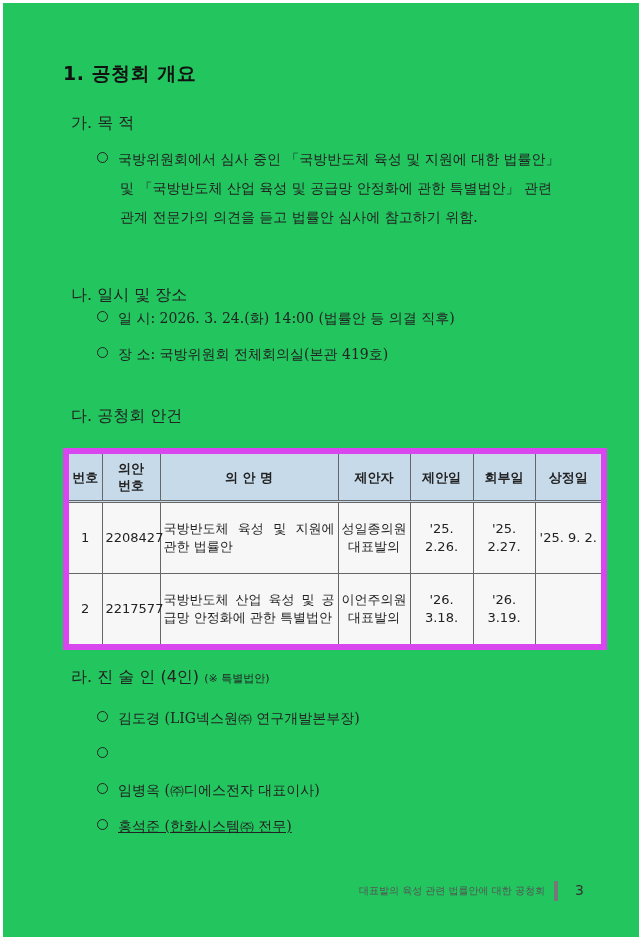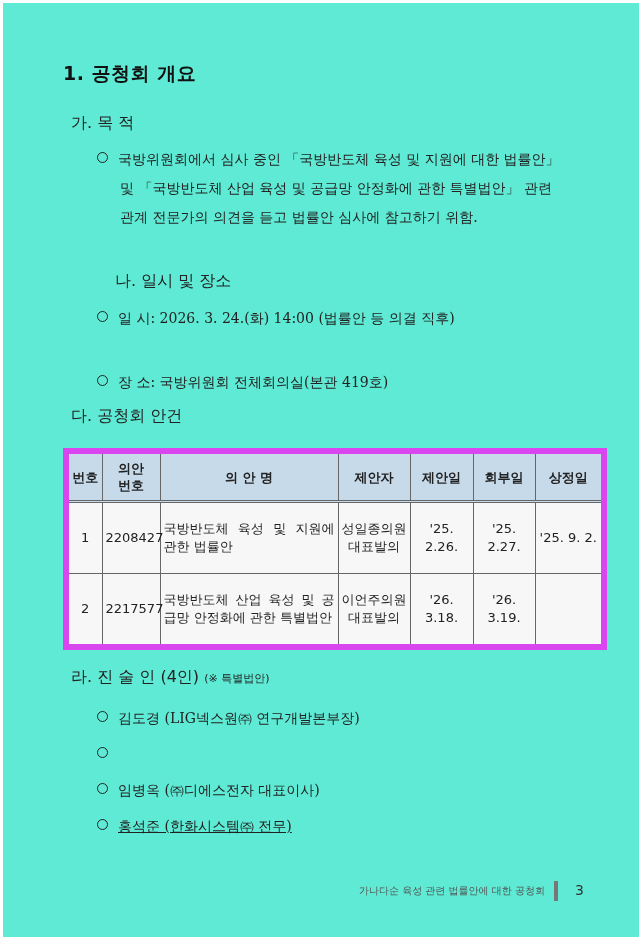--- a/index.html
+++ b/index.html
@@ -2,21 +2,21 @@
 <html><head>
 <meta charset="utf-8">
 <style>
   html, body { margin: 0; padding: 0; }
   body {
     width: 643px; height: 941px; background: #ffffff; position: relative; overflow: hidden;
     font-family: "DejaVu Sans", "Liberation Sans", sans-serif; color: #222;
   }
   .page {
     position: absolute; left: 3px; top: 3px; width: 636px; height: 934px;
-    background: #5eead4;
+    background: #22c55e;
   }
   .abs { position: absolute; white-space: nowrap; }
   .h1 { left: 60px; top: 58px; font-size: 19px; font-weight: bold; color: #111; letter-spacing: 0.5px; }
   .h2 { font-size: 16px; color: #222; }
   .body-line { font-family: "DejaVu Serif", "Liberation Serif", serif; font-size: 14px; color: #222; }
   .bullet {
     display: inline-block; width: 9px; height: 9px; border: 1.6px solid #222; border-radius: 50%;
     vertical-align: 1px; margin-right: 10px;
   }
   table.agenda {
@@ -42,25 +42,25 @@
 
   <div class="abs h1">1. 공청회 개요</div>
 
   <div class="abs h2" style="left:68px; top:110px;">가. 목  적</div>
   <div class="abs body-line" style="left:94px; top:148px;">
     <span class="bullet"></span><span>국방위원회에서 심사 중인 「국방반도체 육성 및 지원에 대한 법률안」</span>
   </div>
   <div class="abs body-line" style="left:117px; top:177px;">및 「국방반도체 산업 육성 및 공급망 안정화에 관한 특별법안」 관련</div>
   <div class="abs body-line" style="left:117px; top:206px;">관계 전문가의 의견을 듣고 법률안 심사에 참고하기 위함.</div>
 
-  <div class="abs h2" style="left:68px; top:268px;margin-left:44px;">나. 일시 및 장소</div>
+  <div class="abs h2" style="left:68px; top:282px;">나. 일시 및 장소</div>
   <div class="abs body-line" style="left:94px; top:307px;">
     <span class="bullet"></span><span>일  시: 2026.  3.  24.(화) 14:00 (법률안 등 의결 직후)</span>
   </div>
-  <div class="abs body-line" style="left:94px; top:343px;margin-top:28px;">
+  <div class="abs body-line" style="left:94px; top:343px;">
     <span class="bullet"></span><span>장  소: 국방위원회 전체회의실(본관 419호)</span>
   </div>
 
   <div class="abs h2" style="left:68px; top:403px;">다. 공청회 안건</div>
 
   <table class="agenda">
     <colgroup>
       <col style="width:36px">
         <col style="width:58px">
         <col style="width:178px">
@@ -111,17 +111,17 @@
   <div class="abs body-line" style="left:94px; top:743px;">
     <span class="bullet"></span>
   </div>
   <div class="abs body-line" style="left:94px; top:779px;text-align:right;">
     <span class="bullet"></span><span>임병옥 (㈜디에스전자 대표이사)</span>
   </div>
   <div class="abs body-line" style="left:94px; top:815px;text-decoration:underline;">
     <span class="bullet"></span><span>홍석준 (한화시스템㈜ 전무)</span>
   </div>
 
-  <div class="abs footer" style="right:auto; left:356px;">가나다순 육성 관련 법률안에 대한 공청회</div>
+  <div class="abs footer" style="right:auto; left:356px;">대표발의 육성 관련 법률안에 대한 공청회</div>
   <div class="abs footer-bar"></div>
   <div class="abs page-num">3</div>
 
 </div>
 
 </body></html>

